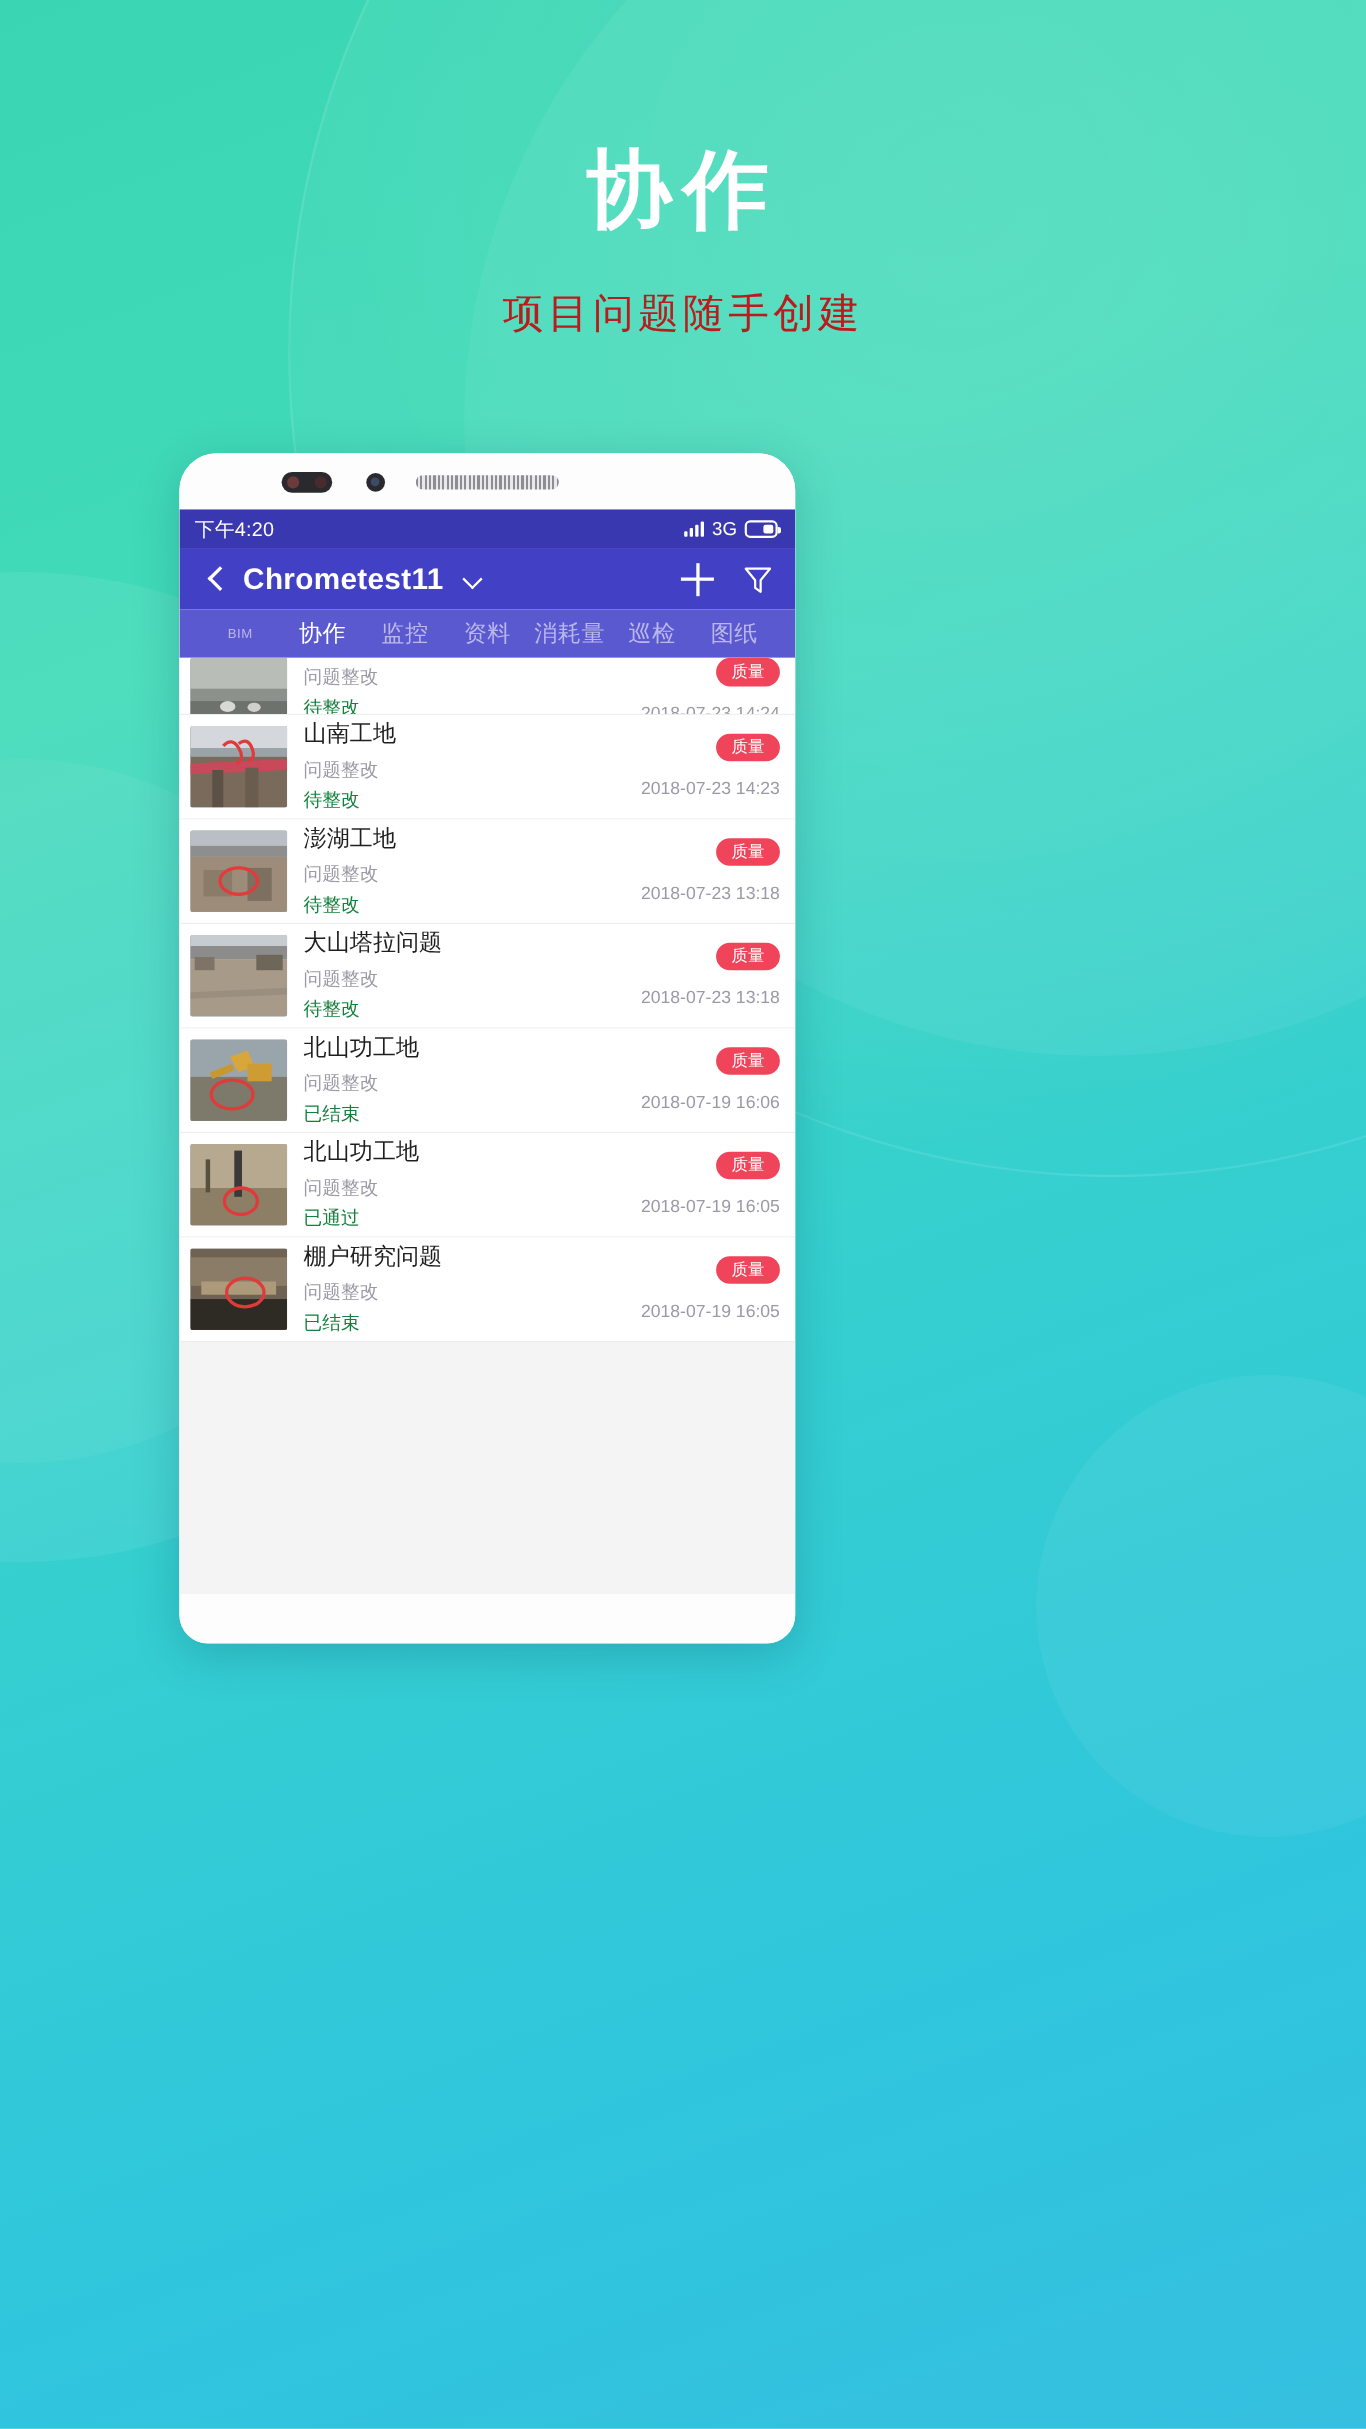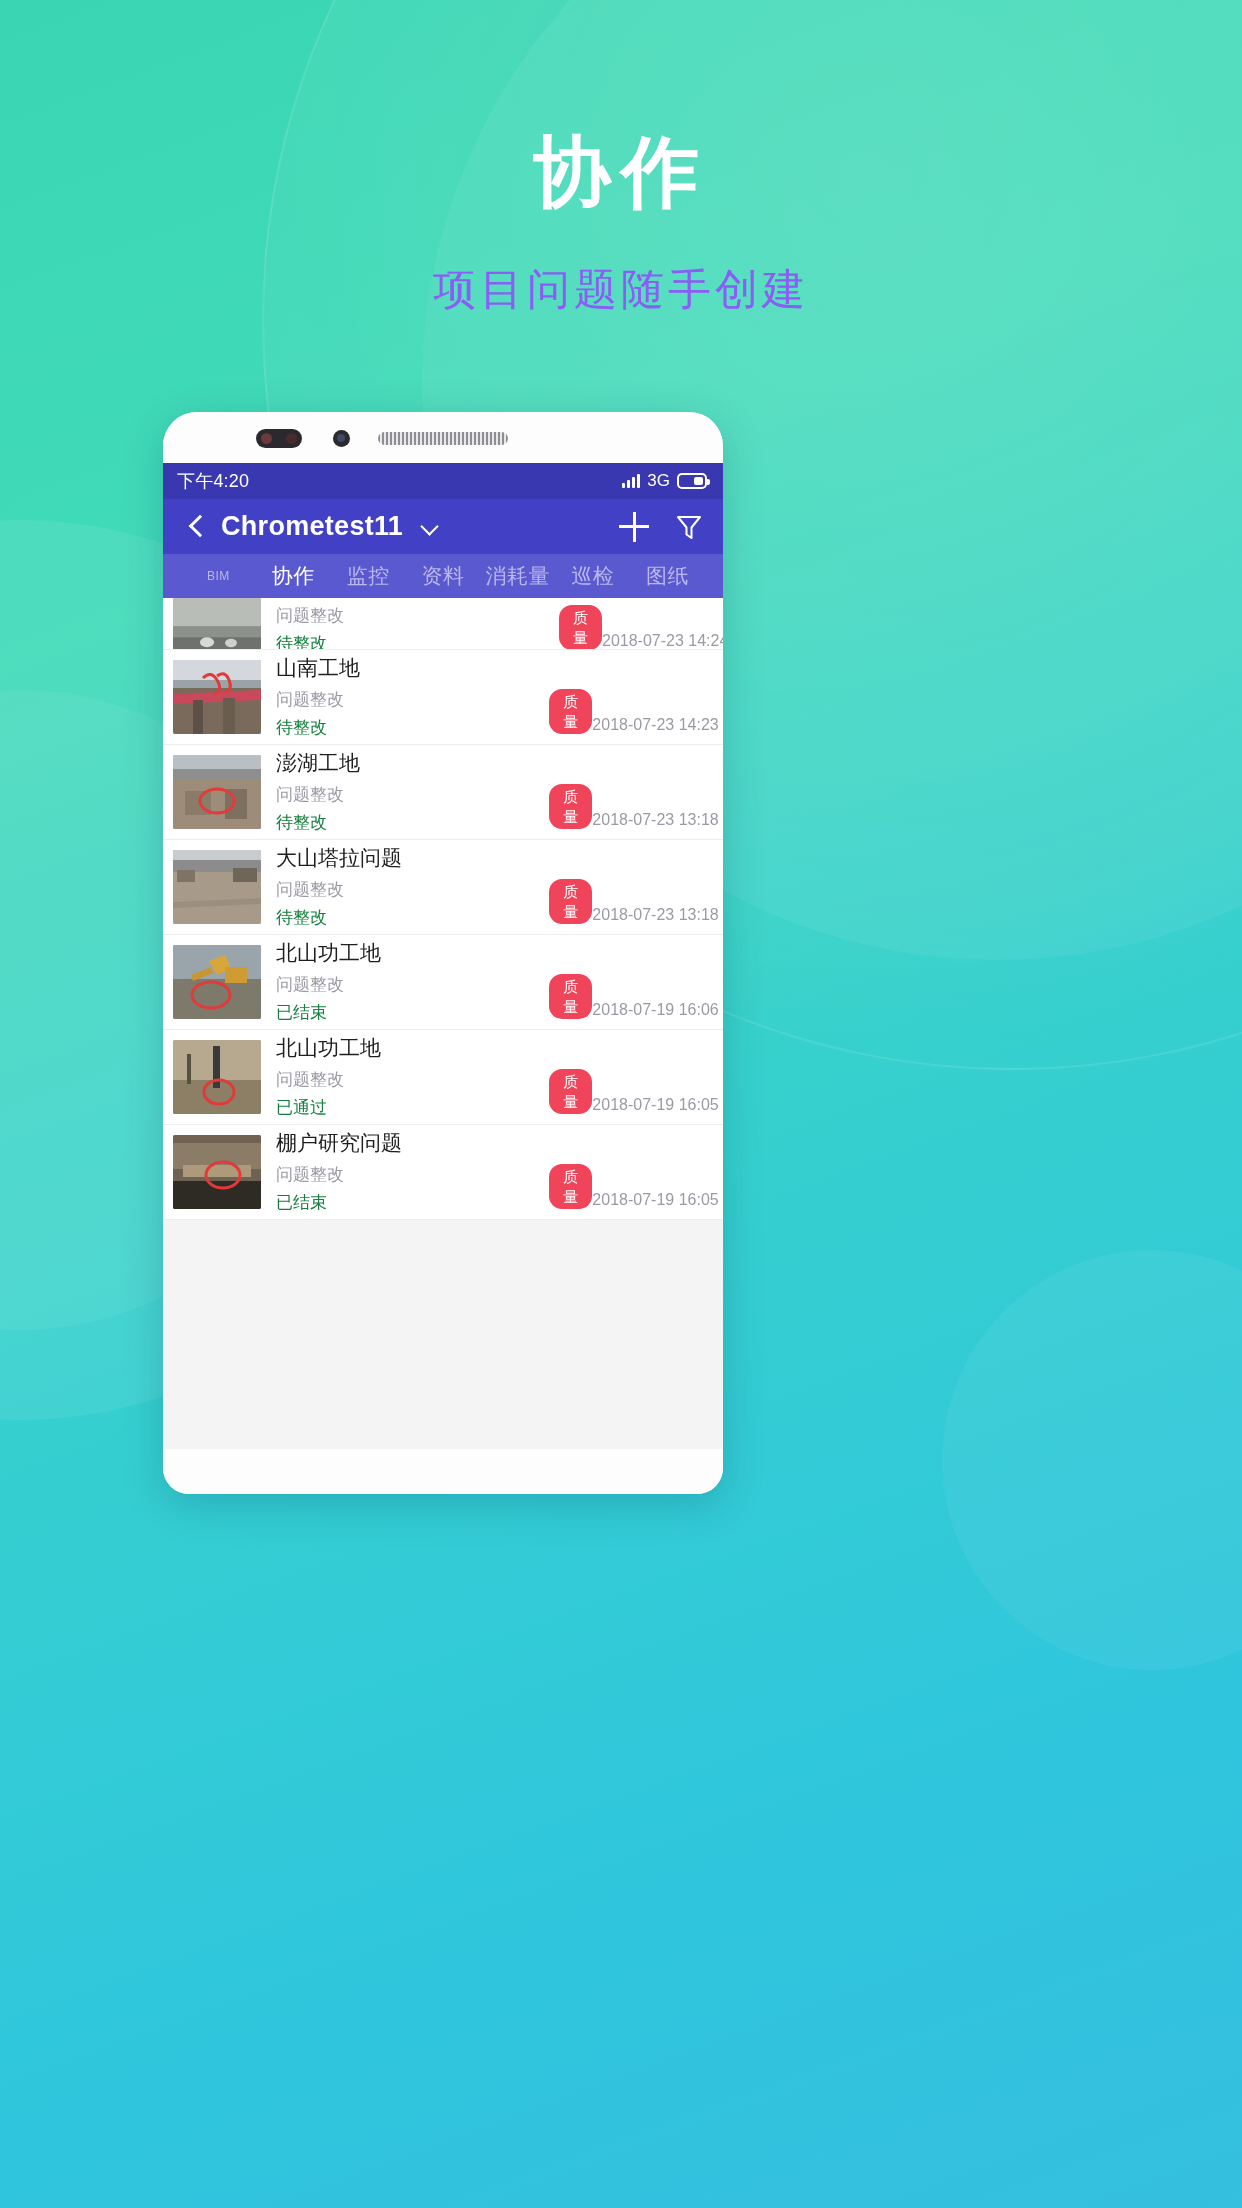--- a/index.html
+++ b/index.html
@@ -18,21 +18,21 @@
     background:rgba(255,255,255,0.055); }
   .deco3 { width:900px; height:900px; left:-430px; top:520px;
     background:rgba(255,255,255,0.07); }
   .deco4 { width:640px; height:640px; left:-300px; top:690px;
     background:rgba(255,255,255,0.05); }
   .deco5 { width:420px; height:420px; right:-120px; top:1250px;
     background:rgba(255,255,255,0.05); }
 
   .hero { position:absolute; left:0; right:0; top:130px; text-align:center; z-index:3; }
   .hero-title { color:#fff; font-size:78px; font-weight:700; letter-spacing:10px; line-height:1.1; }
-  .hero-sub { color:#8b5cf6; font-size:43px; font-weight:300; letter-spacing:4px; margin-top:42px; line-height:1.45; }
+  .hero-sub { color:#b91c1c; font-size:37px; font-weight:300; letter-spacing:4px; margin-top:42px; line-height:1.45; }
   .hero-sub2 { color:#fff; font-size:43px; font-weight:300; letter-spacing:4px; line-height:1.45; }
 
   
   .phone { position:absolute; left:163px; top:412px; width:560px; height:1082px;
     background:#fdfdfd; border-radius:34px 34px 26px 26px;
     box-shadow:0 10px 42px rgba(0,60,80,0.22); z-index:5; overflow:hidden; }
   .phone-top { height:51px; position:relative; background:#fdfdfd; }
   .cam-l { position:absolute; left:93px; top:17px; width:46px; height:19px; border-radius:10px; background:#2a2a2e; }
   .cam-l:before { content:""; position:absolute; left:5px; top:4px; width:11px; height:11px; border-radius:50%; background:#6b3a3a; }
   .cam-l:after  { content:""; position:absolute; right:5px; top:4px; width:11px; height:11px; border-radius:50%; background:#4a2b2b; }
@@ -78,21 +78,21 @@
 
   .list { height:851px; background:#f4f4f4; overflow:hidden; }
   .row { display:flex; background:#fff; border-bottom:1px solid #ededed; padding:10px 14px 10px 10px; height:95px; align-items:center; }
   .row.partial { height:52px; align-items:flex-start; padding-top:0; overflow:hidden; }
   .thumb { width:88px; height:74px; flex:none; border-radius:2px; overflow:hidden; position:relative; background:#9aa09a; }
   .thumb svg { display:block; width:100%; height:100%; }
   .rbody { flex:1; padding-left:15px; min-width:0; display:flex; flex-direction:column; justify-content:center; }
   .r-title { font-size:21px; color:#1f1f1f; font-weight:500; line-height:1.25; }
   .r-sub { font-size:17px; color:#9a9aa6; margin-top:6px; }
   .r-state { font-size:17px; color:#15803d; margin-top:5px; }
-  .rside { width:150px; flex:none; display:flex; flex-direction:row; align-items:flex-end; justify-content:center; height:74px; }
+  .rside { width:150px; flex:none; display:flex; flex-direction:column; align-items:flex-end; justify-content:center; height:74px; }
   .badge { background:#f0445a; color:#fff; font-size:15px; border-radius:13px; padding:3px 14px; line-height:1.3; }
   .r-date { font-size:16px; color:#9a9aa6; margin-top:17px; white-space:nowrap; }
 
   .phone-bottom { height:45px; background:#fdfdfd; }
 </style>
 </head>
 <body>
 
 <div class="deco deco1"></div>
 <div class="deco deco2"></div>

